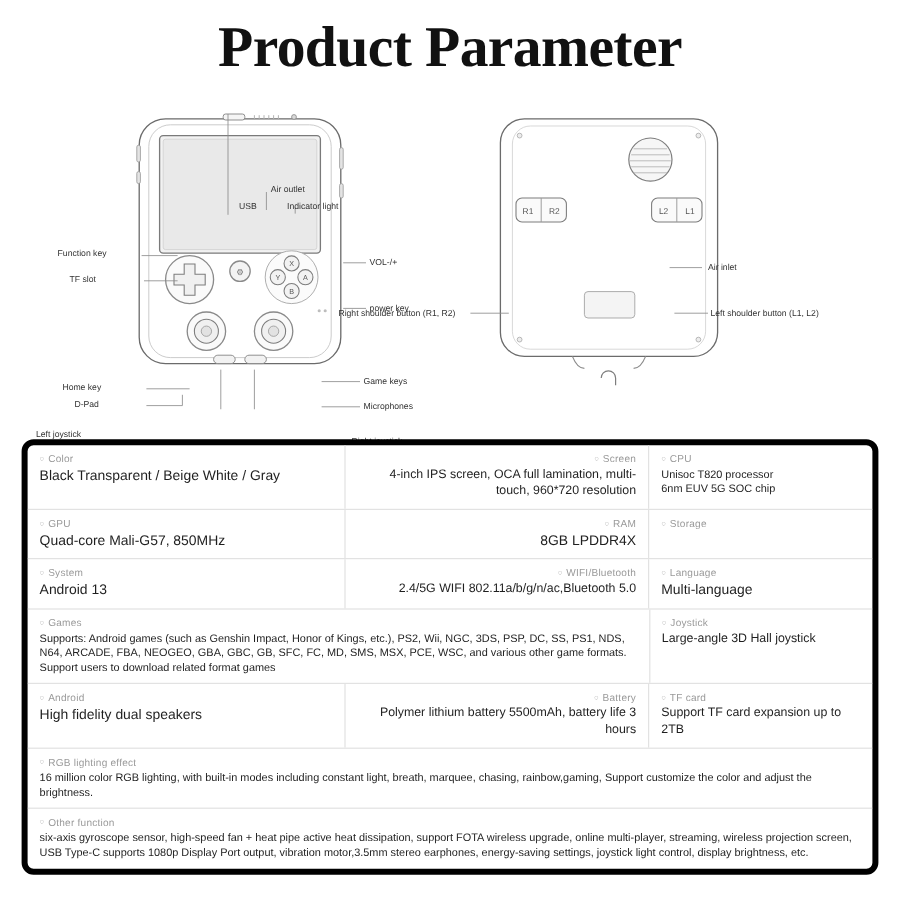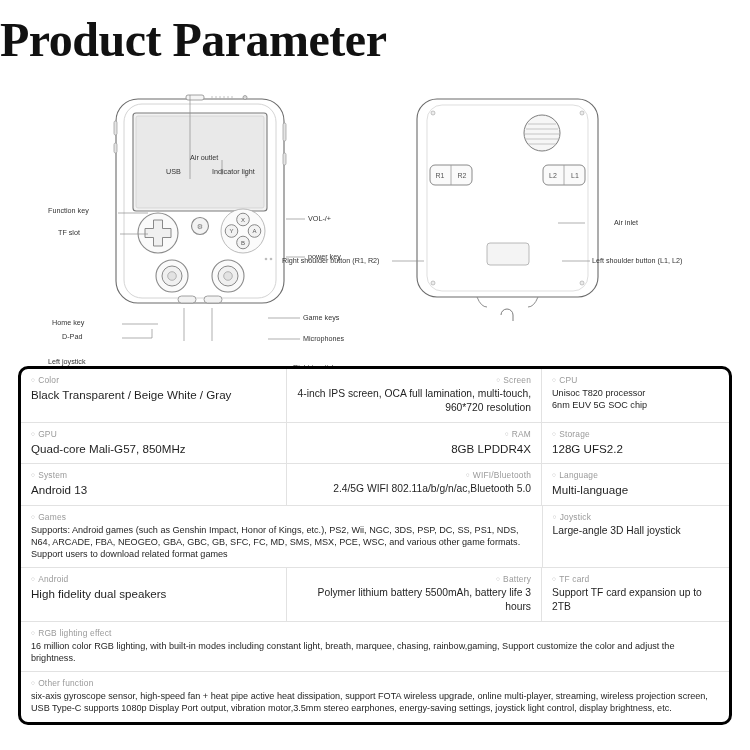--- a/index.html
+++ b/index.html
@@ -10,21 +10,21 @@
     font-family:"Liberation Sans", sans-serif;
     color:#1a1a1a;
     overflow:hidden;
     position:relative;
   }
   .page-title {
     font-family:"Liberation Serif", serif;
     font-weight:bold;
     font-size:48px;
     letter-spacing:-0.5px;
-    text-align:left;
+    text-align:center;
     margin:12px 0 4px 0;
     color:#111;
   }
 
   
   .diagram {
     position:relative;
     width:750px;
     height:270px;
   }
@@ -33,30 +33,30 @@
     fill:none;
   }
   .lbl {
     position:absolute;
     font-size:7.2px;
     color:#333;
     white-space:nowrap;
     line-height:1.25;
   }
   .lbl.r { text-align:left; }
-  .lbl.c { text-align:left; }
+  .lbl.c { text-align:right; }
 
   
   .spec-wrap {
     position:absolute;
     left:18px;
     top:366px;
     width:714px;
     background:#fff;
-    border:3px solid #000000;
+    border:5px solid #000000;
     border-radius:10px;
     overflow:hidden;
   }
   .srow {
     display:flex;
     border-bottom:1px solid #e2e2e2;
   }
   .srow:last-child { border-bottom:none; }
   .cell {
     padding:6px 10px 7px 10px;
@@ -191,21 +191,21 @@
 
       <path d="M184 237 L184 335 L196 335"></path>
       <path d="M212 237 L212 335 L228 335"></path>
     </g>
   </svg>
 
   <div class="lbl r" style="left:48px; top:135px; width:68px;">Function key</div>
   <div class="lbl r" style="left:58px; top:157px; width:58px;">TF slot</div>
   <div class="lbl r" style="left:52px; top:247px; width:66px;">Home key</div>
   <div class="lbl r" style="left:62px; top:261px; width:56px;">D-Pad</div>
-  <div class="lbl r" style="left:48px; top:286px; width:80px;">Left joystick</div>
+  <div class="lbl r" style="left:30px; top:286px; width:80px;">Left joystick</div>
 
   <div class="lbl c" style="left:166px; top:96px; width:48px;">USB</div>
   <div class="lbl c" style="left:190px; top:82px; width:64px;">Air outlet</div>
   <div class="lbl c" style="left:212px; top:96px; width:70px;">Indicator light</div>
 
   <div class="lbl" style="left:308px; top:143px;">VOL-/+</div>
   <div class="lbl" style="left:308px; top:181px;">power key</div>
   <div class="lbl" style="left:303px; top:242px;">Game keys</div>
   <div class="lbl" style="left:303px; top:263px;">Microphones</div>
   <div class="lbl" style="left:293px; top:292px;">Right joystick</div>
@@ -255,21 +255,21 @@
   </svg>
 
   <svg class="dev" style="left:0px; top:0px;" width="750" height="270" viewBox="0 0 750 270">
     <g stroke="#8c8c8c" stroke-width="0.7" fill="none">
       <path d="M558 152 L585 152"></path>
       <path d="M424 190 L392 190"></path>
       <path d="M562 190 L590 190"></path>
     </g>
   </svg>
 
-  <div class="lbl" style="left:574px; top:147px;padding-left:40px;">Air inlet</div>
+  <div class="lbl" style="left:590px; top:147px;">Air inlet</div>
   <div class="lbl r" style="left:282px; top:185px; width:108px; line-height:1.35;">Right shoulder button (R1, R2)</div>
   <div class="lbl" style="left:592px; top:185px; width:110px; line-height:1.35;">Left shoulder button (L1, L2)</div>
 </div>
 
 <div class="spec-wrap">
 
   <div class="srow">
     <div class="cell c1">
       <div class="klabel">Color</div>
       <div class="kval big">Black Transparent / Beige White / Gray</div>
@@ -289,21 +289,20 @@
     <div class="cell c1">
       <div class="klabel">GPU</div>
       <div class="kval big">Quad-core Mali-G57, 850MHz</div>
     </div>
     <div class="cell c2">
       <div class="klabel">RAM</div>
       <div class="kval big">8GB LPDDR4X</div>
     </div>
     <div class="cell c3">
       <div class="klabel">Storage</div>
-      <div class="kval big">128G UFS2.2</div>
     </div>
   </div>
 
   <div class="srow">
     <div class="cell c1">
       <div class="klabel">System</div>
       <div class="kval big">Android 13</div>
     </div>
     <div class="cell c2">
       <div class="klabel">WIFI/Bluetooth</div>

